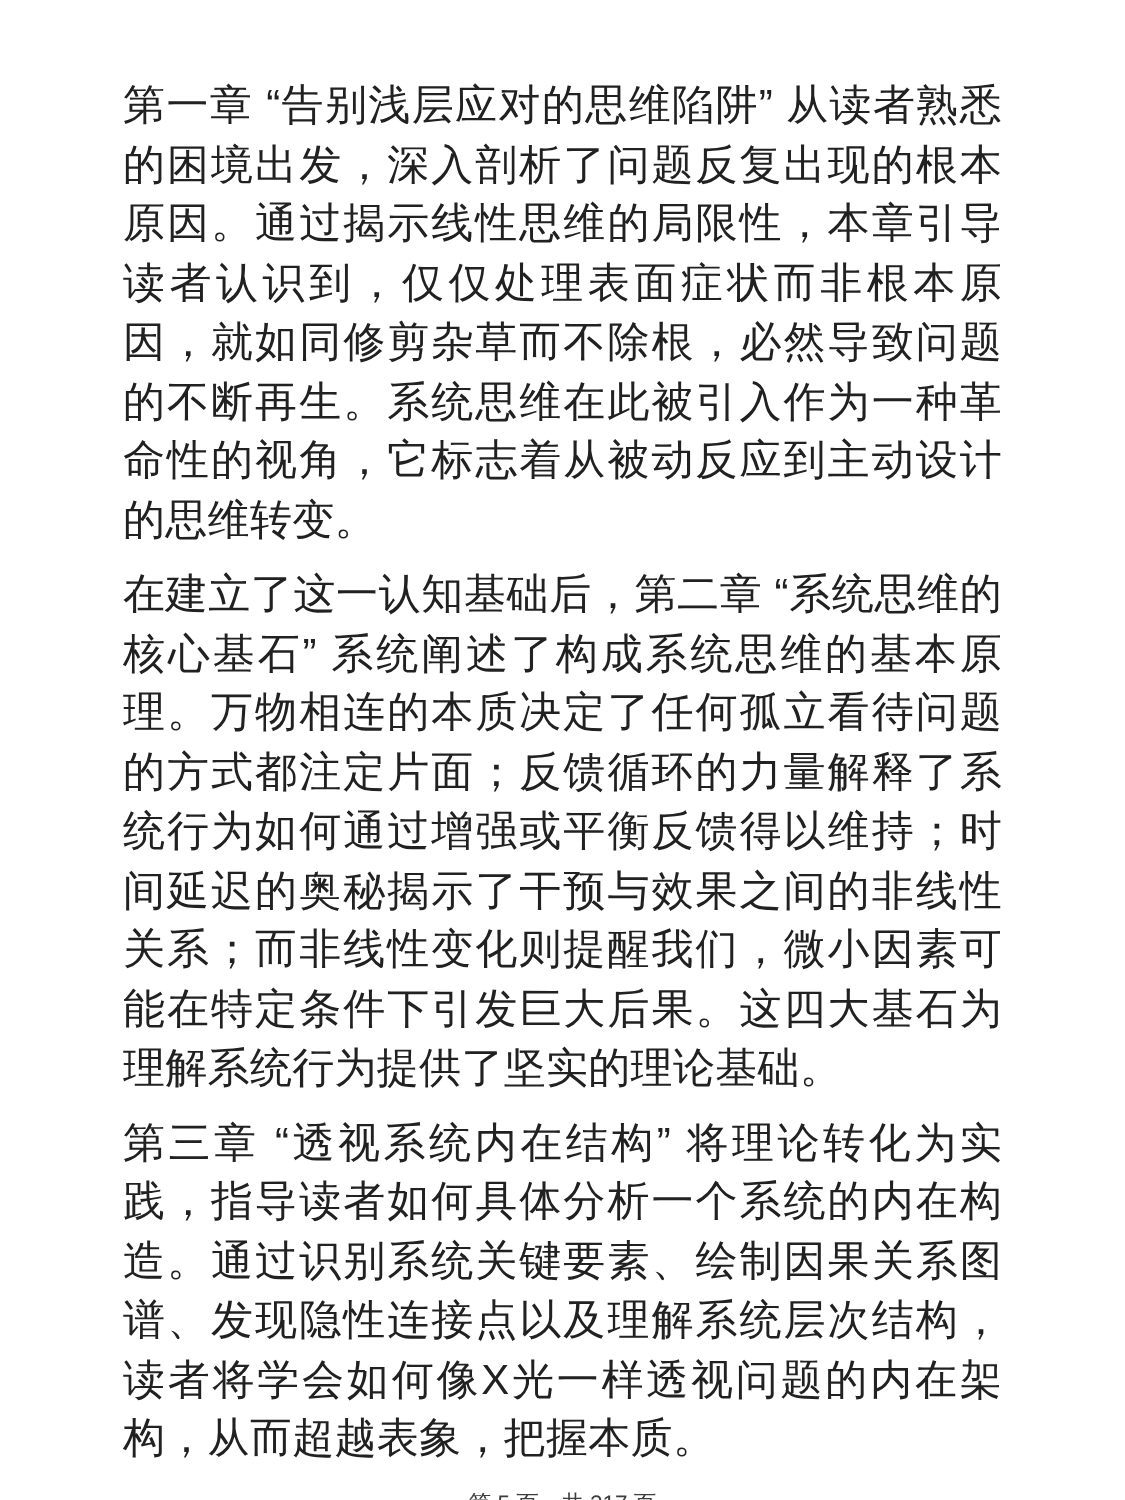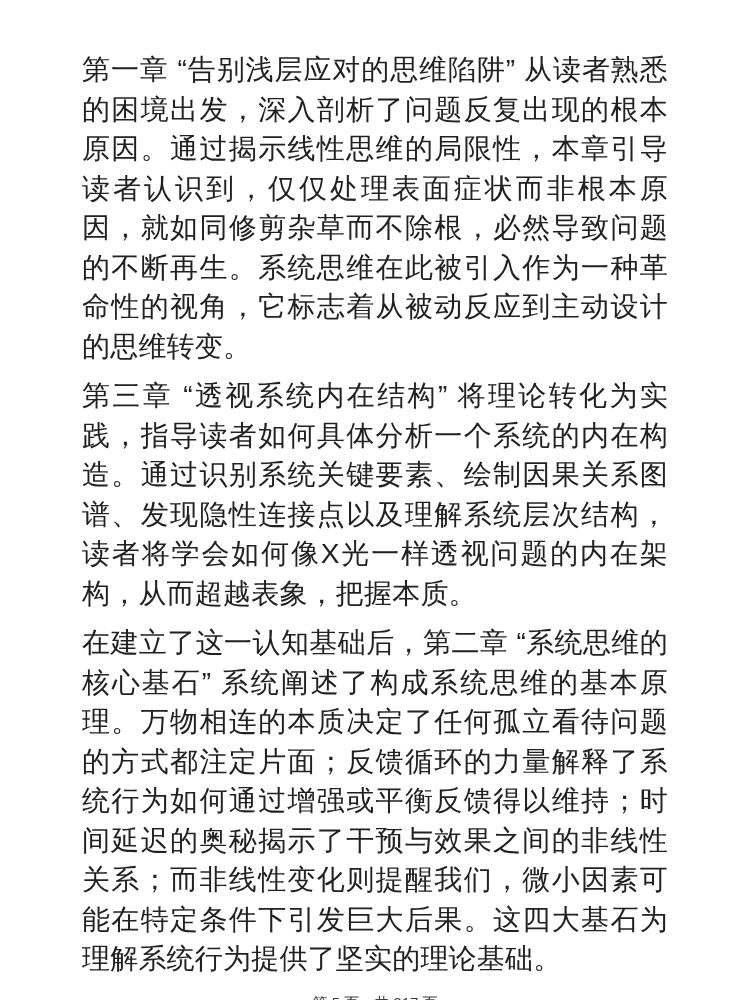--- a/index.html
+++ b/index.html
@@ -42,17 +42,17 @@
     line-height: 20px;
     color: #3d3d3d;
   }
 </style>
 </head>
 <body>
 
 <div class="page">
   <div class="content">
     <p class="body-para">第一章 “告别浅层应对的思维陷阱” 从读者熟悉的困境出发，深入剖析了问题反复出现的根本原因。通过揭示线性思维的局限性，本章引导读者认识到，仅仅处理表面症状而非根本原因，就如同修剪杂草而不除根，必然导致问题的不断再生。系统思维在此被引入作为一种革命性的视角，它标志着从被动反应到主动设计的思维转变。</p>
+    <p class="body-para">在建立了这一认知基础后，第二章 “系统思维的核心基石” 系统阐述了构成系统思维的基本原理。万物相连的本质决定了任何孤立看待问题的方式都注定片面；反馈循环的力量解释了系统行为如何通过增强或平衡反馈得以维持；时间延迟的奥秘揭示了干预与效果之间的非线性关系；而非线性变化则提醒我们，微小因素可能在特定条件下引发巨大后果。这四大基石为理解系统行为提供了坚实的理论基础。</p>
     <p class="body-para">第三章 “透视系统内在结构” 将理论转化为实践，指导读者如何具体分析一个系统的内在构造。通过识别系统关键要素、绘制因果关系图谱、发现隐性连接点以及理解系统层次结构，读者将学会如何像X光一样透视问题的内在架构，从而超越表象，把握本质。</p>
-    <p class="body-para">在建立了这一认知基础后，第二章 “系统思维的核心基石” 系统阐述了构成系统思维的基本原理。万物相连的本质决定了任何孤立看待问题的方式都注定片面；反馈循环的力量解释了系统行为如何通过增强或平衡反馈得以维持；时间延迟的奥秘揭示了干预与效果之间的非线性关系；而非线性变化则提醒我们，微小因素可能在特定条件下引发巨大后果。这四大基石为理解系统行为提供了坚实的理论基础。</p>
   </div>
   <div class="footer">第 5 页，共 217 页</div>
 </div>
 
 </body></html>

